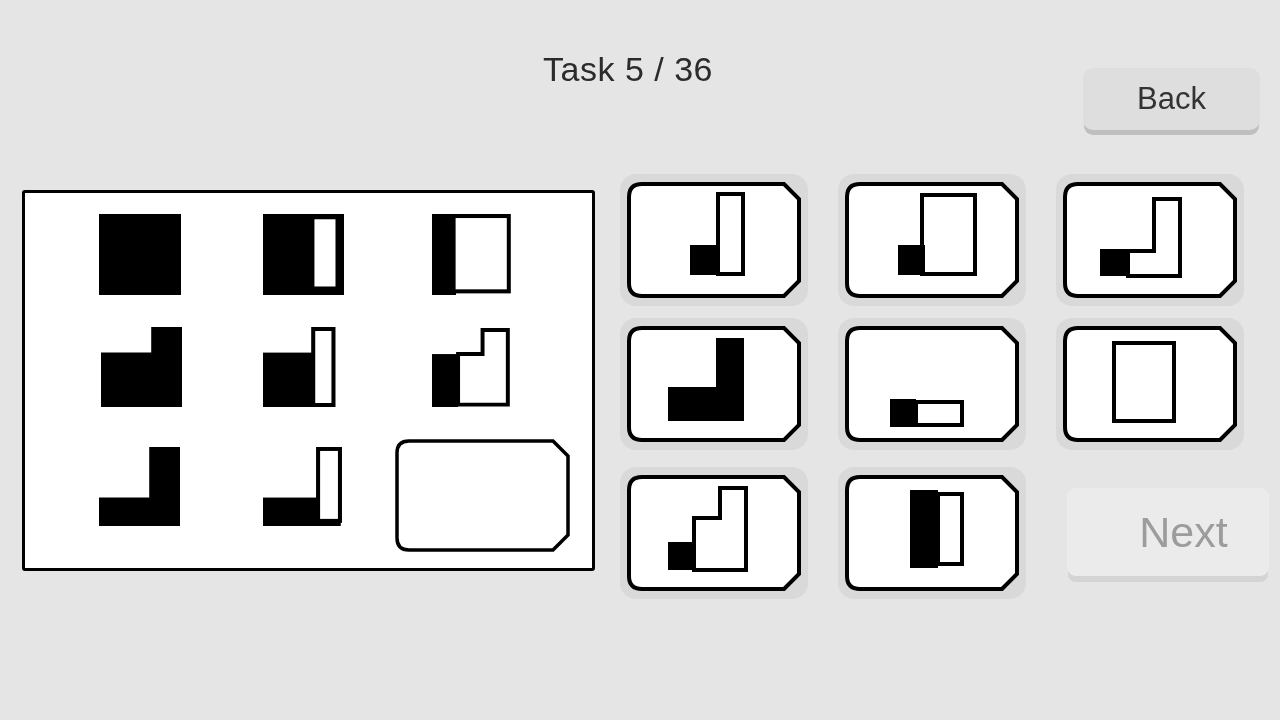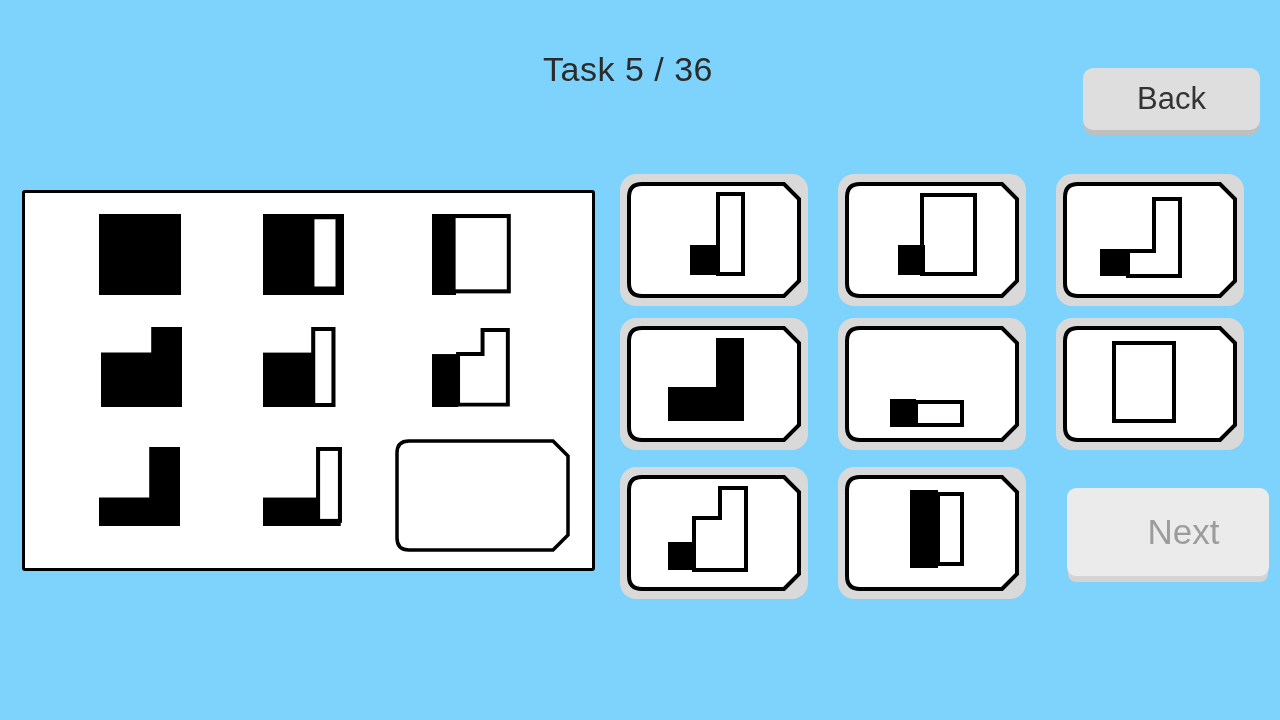--- a/index.html
+++ b/index.html
@@ -1,27 +1,27 @@
 <!DOCTYPE html>
 <html><head>
 <meta charset="utf-8">
 <style>
   html,body{margin:0;padding:0;background:#ffffff;}
   body{font-family:"Liberation Sans",sans-serif;}
-  .stage{position:relative;width:1280px;height:720px;background:#7dd3fc;overflow:hidden;}
+  .stage{position:relative;width:1280px;height:720px;background:#e5e5e5;overflow:hidden;}
 
   .title{position:absolute;left:0;top:50px;width:1256px;text-align:center;
          font-size:34px;color:#2b2b2b;letter-spacing:0.5px;}
 
   .btn{position:absolute;display:flex;align-items:center;justify-content:center;
        border-radius:10px;cursor:pointer;user-select:none;}
   .btn-back{left:1083px;top:40px;width:177px;height:62px;background:#dedede;
             box-shadow:0 6px 0 -1px #bfbfbf;font-size:31px;color:#333333;margin-top:28px;}
   .btn-next{left:1067px;top:488px;width:171px;height:88px;background:#ebebeb;
-            box-shadow:0 7px 0 -1px #d4d4d4;font-size:35px;color:#9c9c9c;border-radius:9px;padding-left:31px;}
+            box-shadow:0 7px 0 -1px #d4d4d4;font-size:43px;color:#9c9c9c;border-radius:9px;padding-left:31px;}
 
   .matrix-panel{position:absolute;left:22px;top:190px;width:573px;height:381px;
                 box-sizing:border-box;border:3px solid #000;border-radius:3px;background:#fff;}
   .mshape{position:absolute;display:block;}
   .m-c00{left:74px;top:21px;width:82px;height:81px;}
   .m-c01{left:238px;top:21px;width:81px;height:81px;}
   .m-c02{left:407px;top:21px;width:80px;height:81px;}
   .m-c10{left:76px;top:134px;width:81px;height:80px;}
   .m-c11{left:238px;top:134px;width:81px;height:80px;}
   .m-c12{left:407px;top:135px;width:79px;height:79px;}

